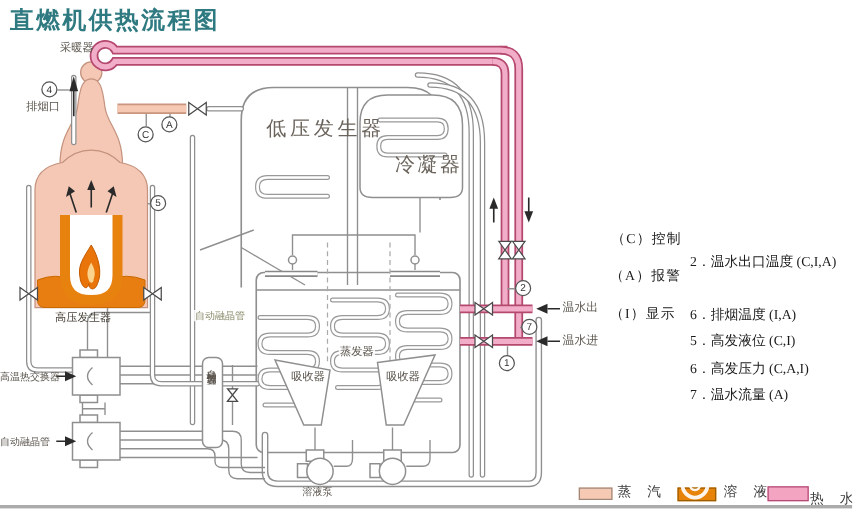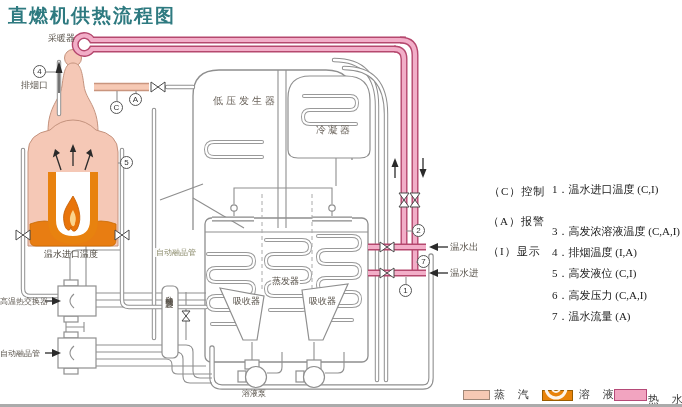--- a/index.html
+++ b/index.html
@@ -3,21 +3,21 @@
 <meta charset="utf-8">
 <style>
   html,body{margin:0;padding:0;background:#fff;}
   .stage{position:relative;width:682px;height:407px;background:#fff;overflow:hidden;
          font-family:"Liberation Sans",sans-serif;}
   .stage svg{position:absolute;left:0;top:0;}
   .title{position:absolute;left:8px;top:3px;font-size:19px;font-weight:bold;
          letter-spacing:2px;color:#2e7a80;}
   .lbl{position:absolute;font:9px/1.15 "Liberation Sans",sans-serif;color:#5a544c;white-space:nowrap;}
   .lbl-sm{font-size:8px;}
-  .lbl-md{font-size:10px;letter-spacing:3px;color:#6b645c;}
+  .lbl-md{font-size:16px;letter-spacing:3px;color:#6b645c;}
   .lbl-bg{background:rgba(255,255,255,.85);padding:0 1px;}
   .lbl-vert{writing-mode:vertical-rl;letter-spacing:1px;height:70px;font-size:8px;}
   .badge{position:absolute;width:13px;height:13px;border:1px solid #555;border-radius:50%;
          font:8px/12px "Liberation Sans",sans-serif;text-align:center;color:#333;background:#fff;box-sizing:border-box;}
   .leg-def{position:absolute;font:11px/1 "Liberation Serif",serif;color:#1a1a1a;letter-spacing:1px;}
   .leg-item{position:absolute;font:11px/1 "Liberation Serif",serif;color:#1a1a1a;white-space:nowrap;}
   .swatch{position:absolute;box-sizing:border-box;}
   .sw-label{position:absolute;font:11px/1 "Liberation Serif",serif;color:#3a3a3a;word-spacing:10px;white-space:nowrap;}
   .watermark{position:absolute;left:540px;top:371px;display:flex;align-items:center;z-index:9;}
   .wm-text{font:bold 25px/1 "Liberation Sans",sans-serif;color:rgba(255,255,255,.92);
@@ -247,21 +247,21 @@
         <path class="blk" d="M 391.5,167 L 395,158 L 398.5,167 Z"></path>
     <path class="bln" d="M 423,158 V 170"></path>
         <path class="blk" d="M 419.5,169 L 423,178 L 426.5,169 Z"></path>
   </g>
 </svg>
 
 <div class="title">直燃机供热流程图</div>
 
 <div class="lbl" style="left:48px;top:33px">采暖器</div>
 <div class="lbl" style="left:21px;top:80px">排烟口</div>
-<div class="lbl" style="left:44px;top:249px;color:#4a443c">温水进口温度</div>
+<div class="lbl" style="left:44px;top:249px;color:#4a443c">高压发生器</div>
 <div class="lbl lbl-sm" style="left:0px;top:297px">高温热交换器</div>
 <div class="lbl lbl-sm" style="left:0px;top:349px">自动融晶管</div>
 <div class="lbl lbl-md" style="left:213px;top:95px">低压发生器</div>
 <div class="lbl lbl-md" style="left:316px;top:124px;letter-spacing:2px">冷凝器</div>
 <div class="lbl lbl-sm lbl-bg" style="left:155px;top:248px;color:#8a8a6a">自动融晶管</div>
 <div class="lbl lbl-vert" style="left:164px;top:289px">自动抽气装置</div>
 <div class="lbl lbl-bg" style="left:271px;top:276px">蒸发器</div>
 <div class="lbl" style="left:233px;top:296px">吸收器</div>
 <div class="lbl" style="left:309px;top:296px">吸收器</div>
 <div class="lbl lbl-sm" style="left:242px;top:389px">溶液泵</div>
@@ -274,23 +274,22 @@
 <div class="badge" style="left:129px;top:93px">A</div>
 <div class="badge" style="left:120px;top:156px">5</div>
 <div class="badge" style="left:412px;top:224px">2</div>
 <div class="badge" style="left:417px;top:255px">7</div>
 <div class="badge" style="left:399px;top:284px">1</div>
 
 <div class="leg-def" style="left:489px;top:186px">（C）控制</div>
 <div class="leg-def" style="left:488px;top:216px">（A）报警</div>
 <div class="leg-def" style="left:488px;top:246px">（I）显示</div>
 
-<div class="leg-item" style="left:552px;top:184px">1．温水进口温度 (C,I)</div>
-<div class="leg-item" style="left:552px;top:226px">3．高发浓溶液温度 (C,A,I)</div>
-<div class="leg-item" style="left:552px;top:247px">4．排烟温度 (I,A)</div>
+<div class="leg-item" style="left:552px;top:205px">2．温水出口温度 (C,I,A)</div>
+<div class="leg-item" style="left:552px;top:247px">6．排烟温度 (I,A)</div>
 <div class="leg-item" style="left:552px;top:268px">5．高发液位 (C,I)</div>
 <div class="leg-item" style="left:552px;top:290px">6．高发压力 (C,A,I)</div>
 <div class="leg-item" style="left:552px;top:311px">7．温水流量 (A)</div>
 
 <span class="swatch" style="left: 463px; top: 390px; width: 27px; height: 10px; border: 1px solid rgb(160, 136, 120); background: rgb(246, 201, 180);"></span>
 <span class="sw-label" style="left:494px;top:389px">蒸 汽</span>
 <span class="swatch" style="left: 542px; top: 390px; width: 31px; height: 11px; border: 1px solid rgb(154, 92, 0); background: rgb(232, 131, 10);"></span>
 <span class="sw-label" style="left:579px;top:389px">溶 液</span>
 <span class="swatch" style="left: 614px; top: 389px; width: 33px; height: 12px; border: 1px solid rgb(181, 74, 120); background: rgb(242, 164, 192);"></span>
 <span class="sw-label" style="left:648px;top:394px">热 水</span>

